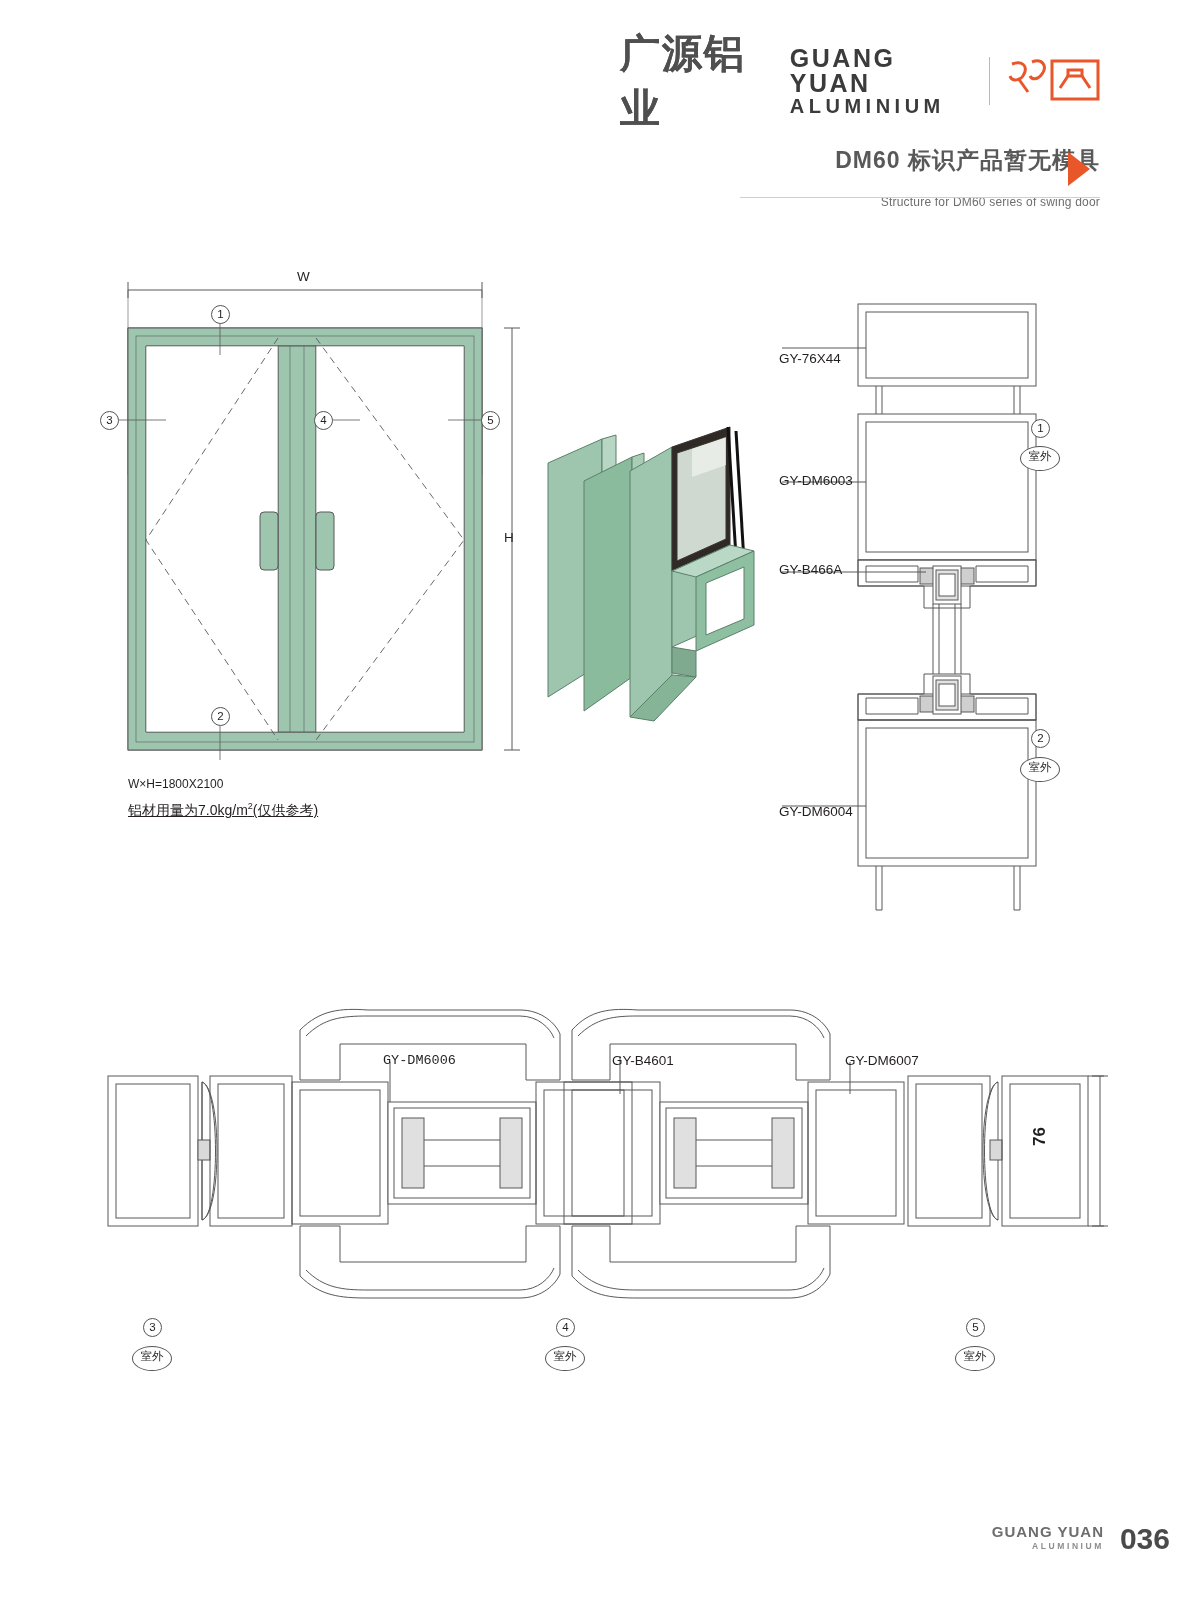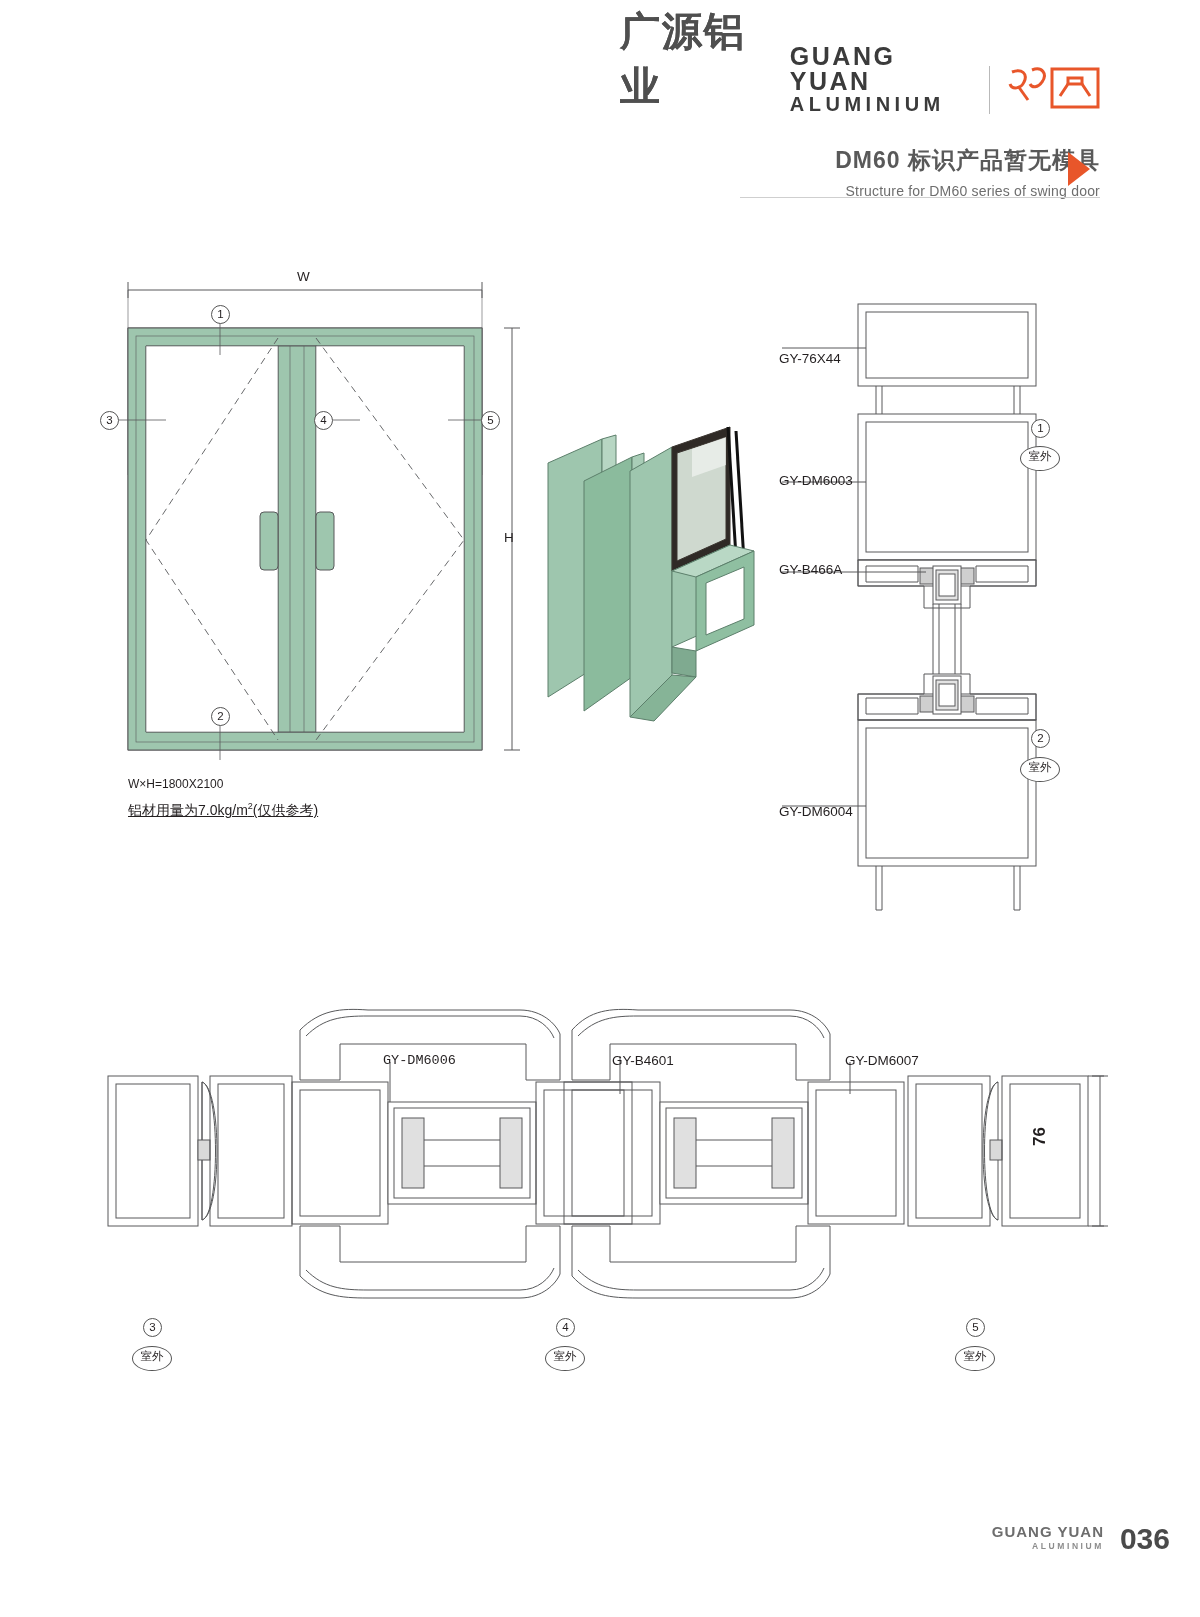--- a/index.html
+++ b/index.html
@@ -9,21 +9,21 @@
     background:#ffffff;
     font-family:"Liberation Sans", sans-serif;
     color:#231f20;
     overflow:hidden;
   }
   .page { position:absolute; inset:0; }
 
   
   .brand {
     position:absolute; top:48px; left:620px; width:480px; height:66px;
-    display:flex; align-items:flex-end; gap:14px;
+    display:flex; align-items:center; gap:14px;
   }
   .brand-cn {
     font-family:"Liberation Serif", serif;
     font-weight:bold; font-size:40px; letter-spacing:2px;
     color:#4f4f4f;
     -webkit-text-stroke:0px;
     text-shadow:0 0 0 #555;
   }
   .brand-en { line-height:1; }
   .brand-en .l1 {
@@ -44,21 +44,21 @@
   .title-band {
     position:absolute; top:145px; left:700px; width:400px; height:62px;
     text-align:right;
   }
   .title-cn {
     font-family:"Liberation Sans", sans-serif;
     font-size:23px; font-weight:bold; color:#595959; letter-spacing:1px;
   }
   .title-cn .mdl { font-size:23px; }
   .title-en {
-    font-size:14px; color:#6e6e6e; margin-top:7px; letter-spacing:.2px;
+    font-size:12px; color:#6e6e6e; margin-top:19px; letter-spacing:.2px;
   }
   .title-rule {
     position:absolute; right:0; top:52px; width:360px; height:1px; background:#cfcfcf;
   }
   .title-arrow {
     position:absolute; left:1068px; top:152px;
     width:0; height:0;
     border-top:17px solid transparent;
     border-bottom:17px solid transparent;
     border-left:22px solid #e8562a;

